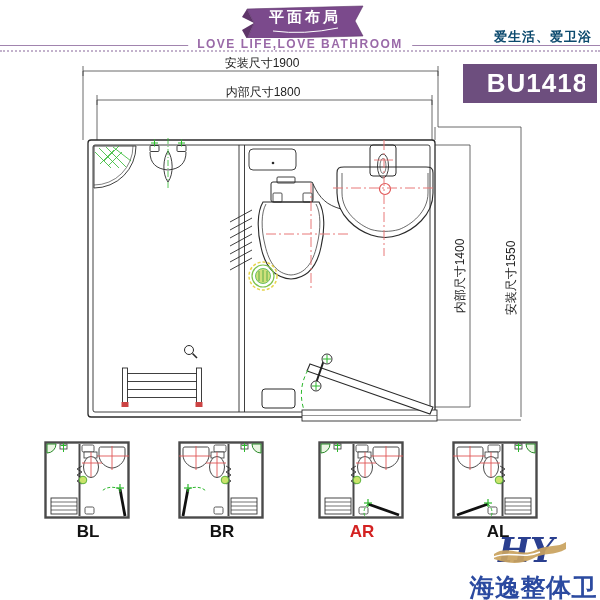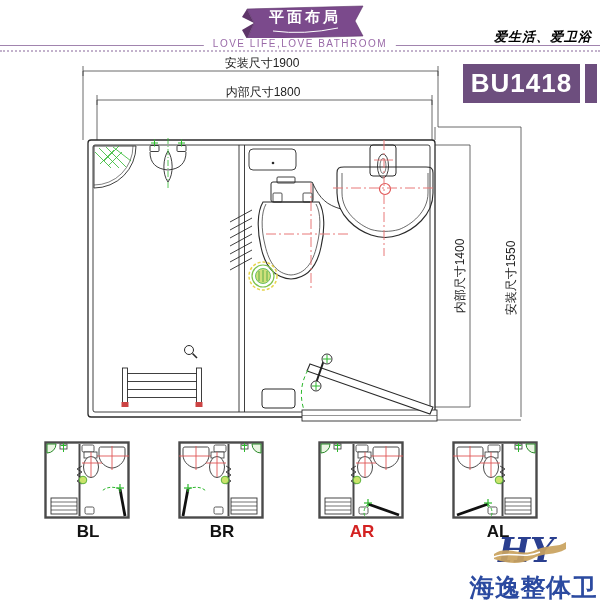--- a/index.html
+++ b/index.html
@@ -6,26 +6,26 @@
   body{width:600px;height:600px;position:relative;background:#fff;overflow:hidden;
        font-family:"Liberation Sans", sans-serif;}
   .abs{position:absolute;}
   
   #header-solid-line{top:45px;left:0;width:600px;border-top:1px solid #a184ae;}
   #header-dotted-line{top:50px;left:0;width:600px;border-top:2px dotted #c3b2cc;}
   #ribbon-wrap{top:3px;left:240px;width:130px;height:40px;}
   #ribbon-title{top:8px;left:240px;width:130px;text-align:center;color:#fff;
       font-size:15px;font-weight:bold;letter-spacing:3px;}
   #ribbon-subtitle{top:38px;left:50%;transform:translateX(-50%);background:#fff;
-      padding:0 9px;color:#96a;color:#9a6aa8;font-size:10px;font-weight:normal;
+      padding:0 9px;color:#96a;color:#9a6aa8;font-size:12px;font-weight:bold;
       letter-spacing:1.5px;line-height:12px;z-index:3;white-space:nowrap;}
-  #slogan{top:28px;right:8px;color:#000000;font-size:13px;font-weight:bold;letter-spacing:1px;font-style:italic;}
+  #slogan{top:28px;right:8px;color:#0c4a6e;font-size:13px;font-weight:bold;letter-spacing:1px;}
   #model-badge{top:64px;left:463px;width:117px;height:39px;background:#6d4e7e;color:#fff;
       font-size:26px;font-weight:bold;letter-spacing:1px;display:flex;align-items:center;
-      justify-content:center;}
+      justify-content:center;padding-left:16px;}
   #model-badge-bar{top:64px;left:585px;width:12px;height:39px;background:#6d4e7e;}
   
   #logo-wrap{top:531px;left:490px;width:80px;height:40px;}
   #brand-name{top:571px;left:450px;width:147px;text-align:right;color:#2b4aa0;
       font-size:25px;font-weight:bold;letter-spacing:.5px;}
   #plan-svg{top:0;left:0;}
   svg text.dim{font-family:"Liberation Sans",sans-serif;font-size:12px;fill:#222;}
   svg text.vlabel{font-family:"Liberation Sans",sans-serif;font-size:17px;font-weight:bold;fill:#111;}
   svg text.vlabel.selected{fill:#d42222;}
 </style>

